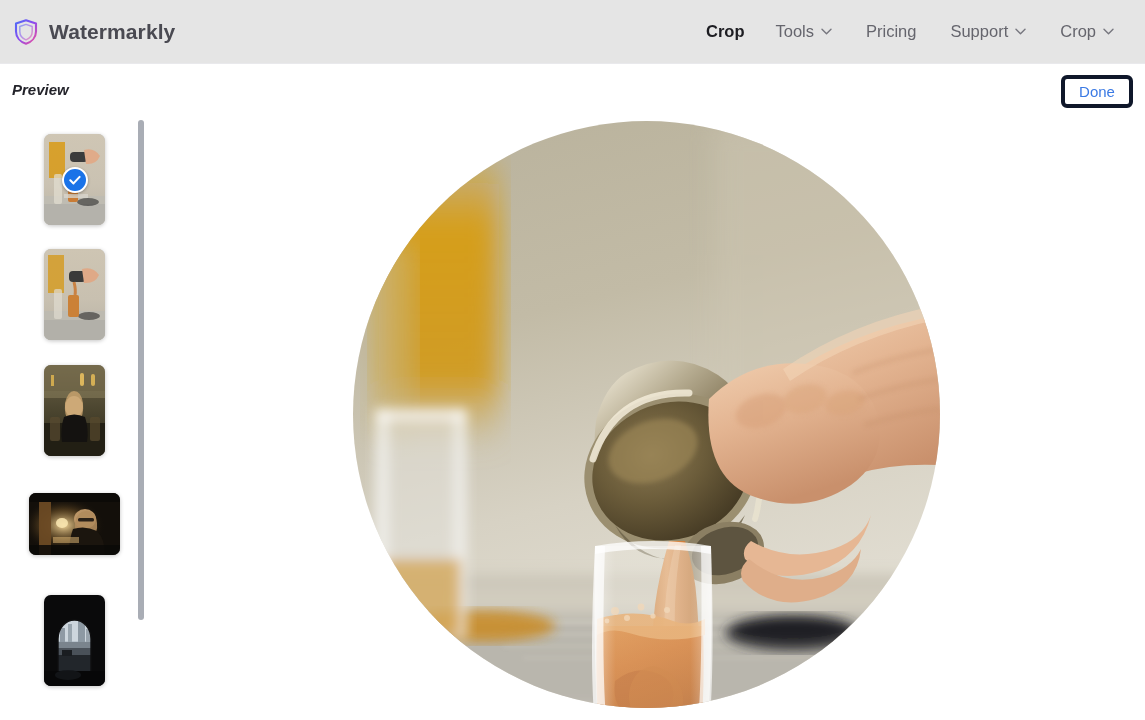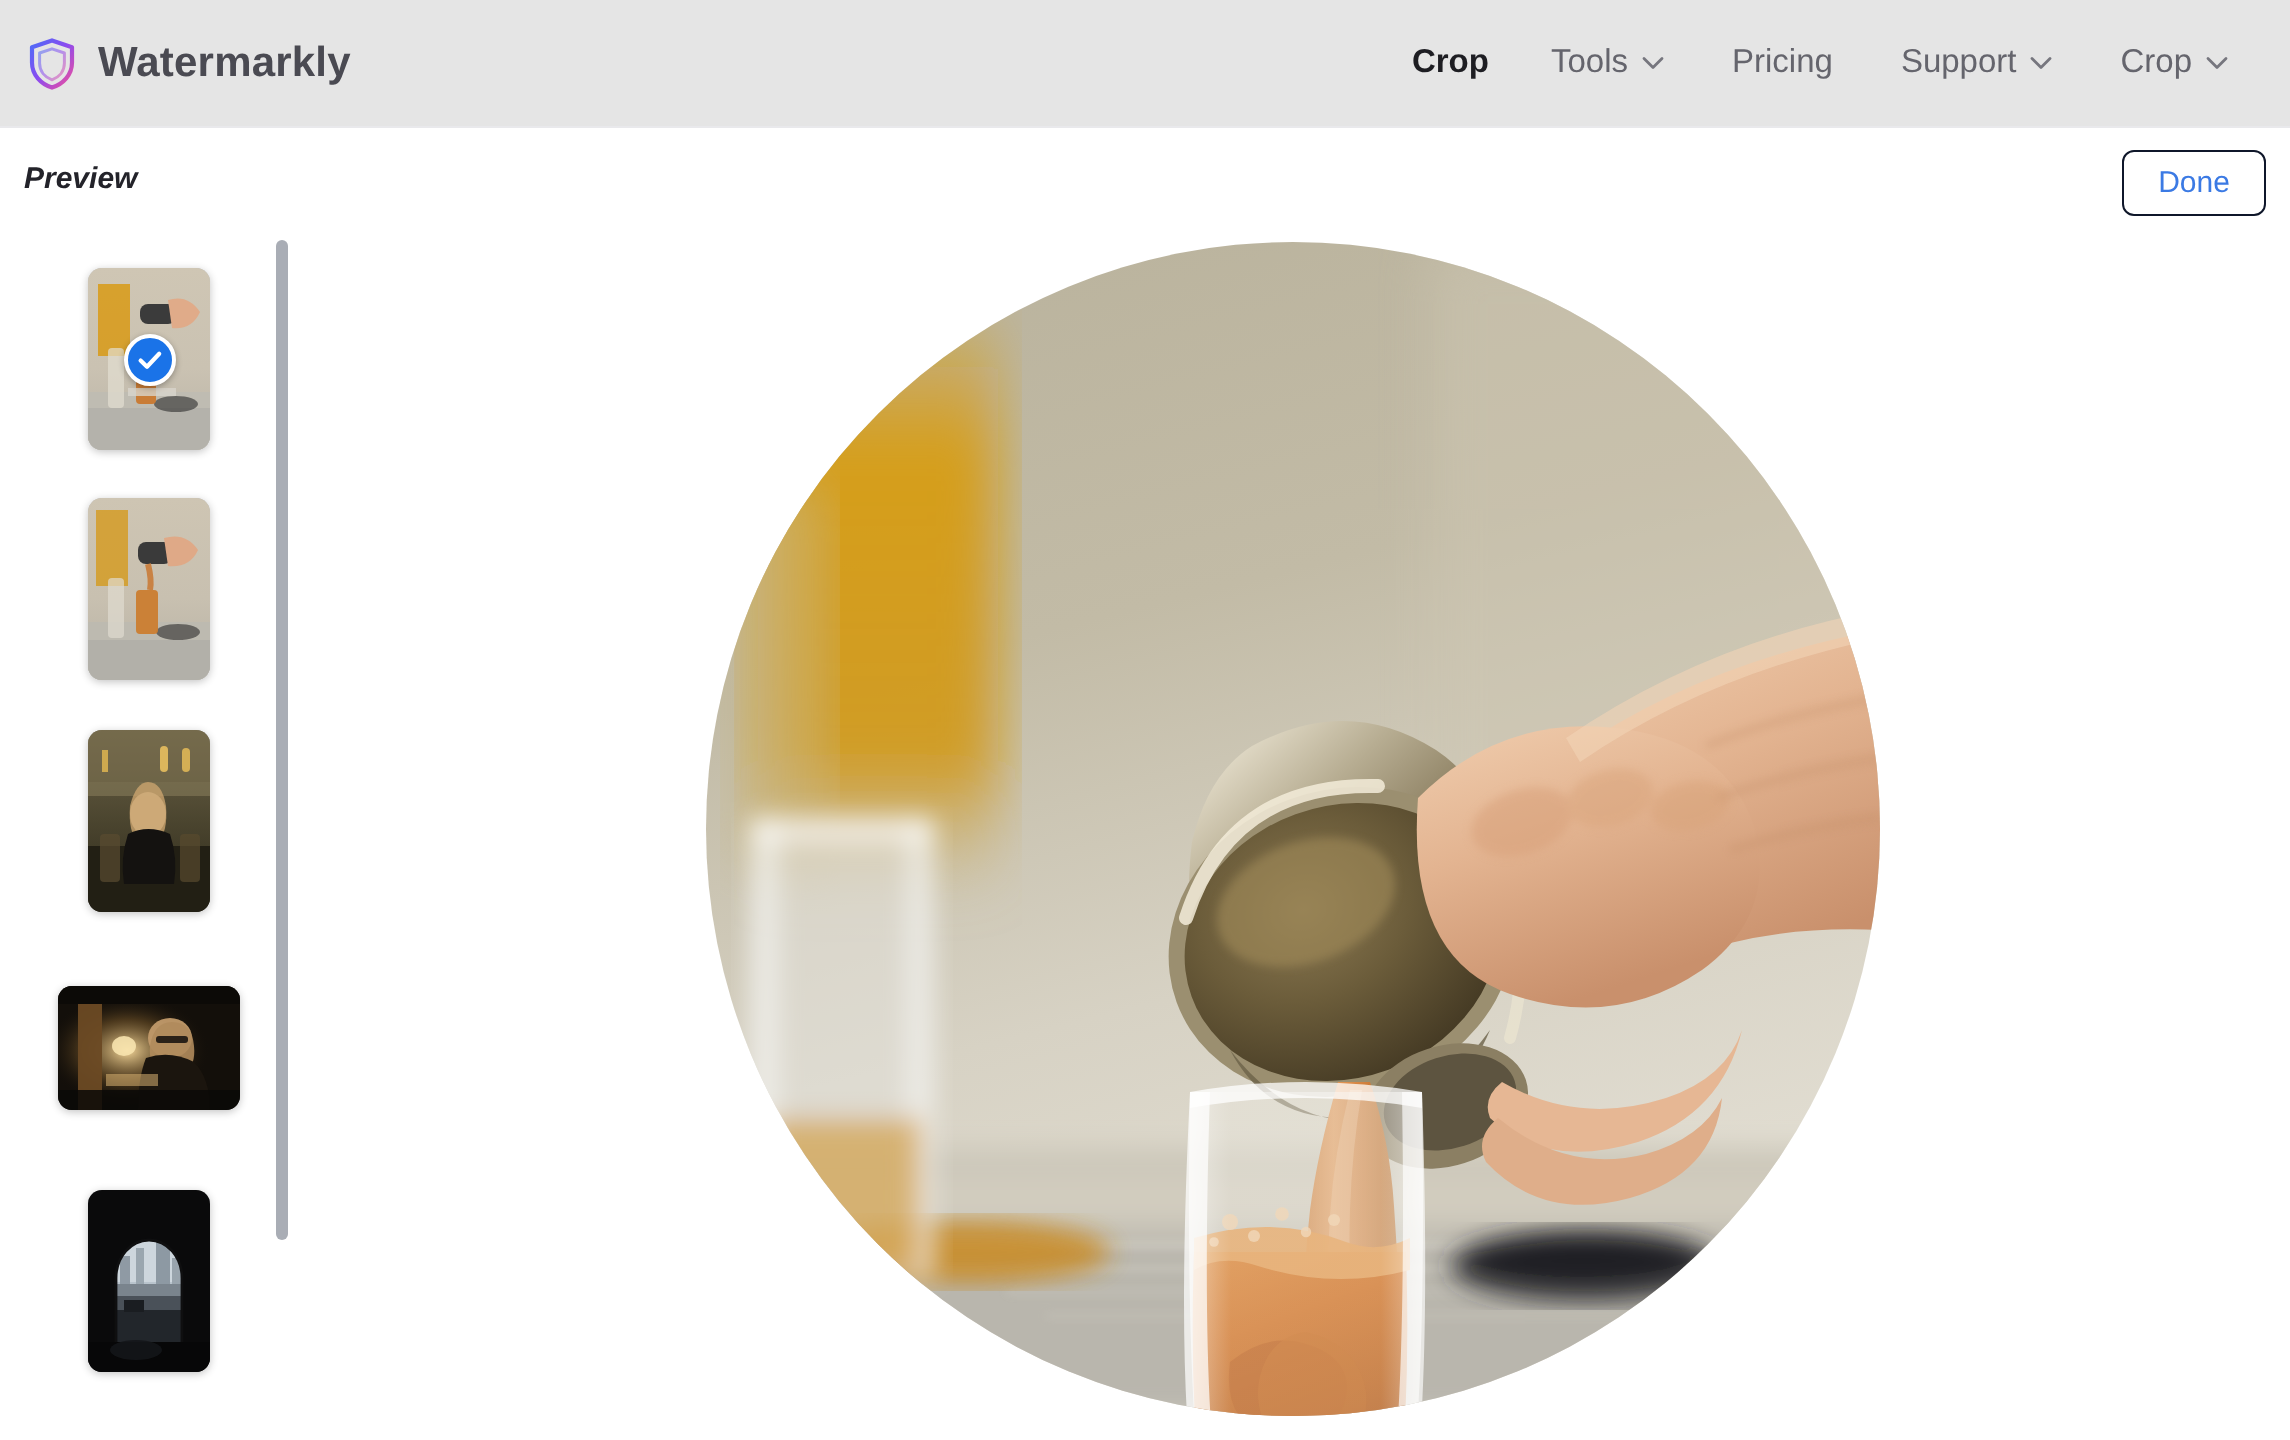--- a/index.html
+++ b/index.html
@@ -36,21 +36,21 @@
   .subbar{
     position:absolute; left:0; top:61px; width:1145px; height:60px;
   }
   .preview-title{
     position:absolute; left:12px; top:20px;
     font-size:15px; font-weight:700; color:#23232a;font-style:italic;
   }
   .done-btn{
     position:absolute; right:12px; top:75px;
     width:72px; height:33px;
-    border:1px solid #0f172a; border-radius:6px;
+    border:4px solid #0f172a; border-radius:6px;
     background:#ffffff; color:#3b7ae4;
     font-family:"Liberation Sans", sans-serif;
     font-size:15px; cursor:pointer;
     display:flex; align-items:center; justify-content:center;
   }
 
   
   .rail{
     position:absolute; left:0; top:121px; width:150px; height:599px;
   }

